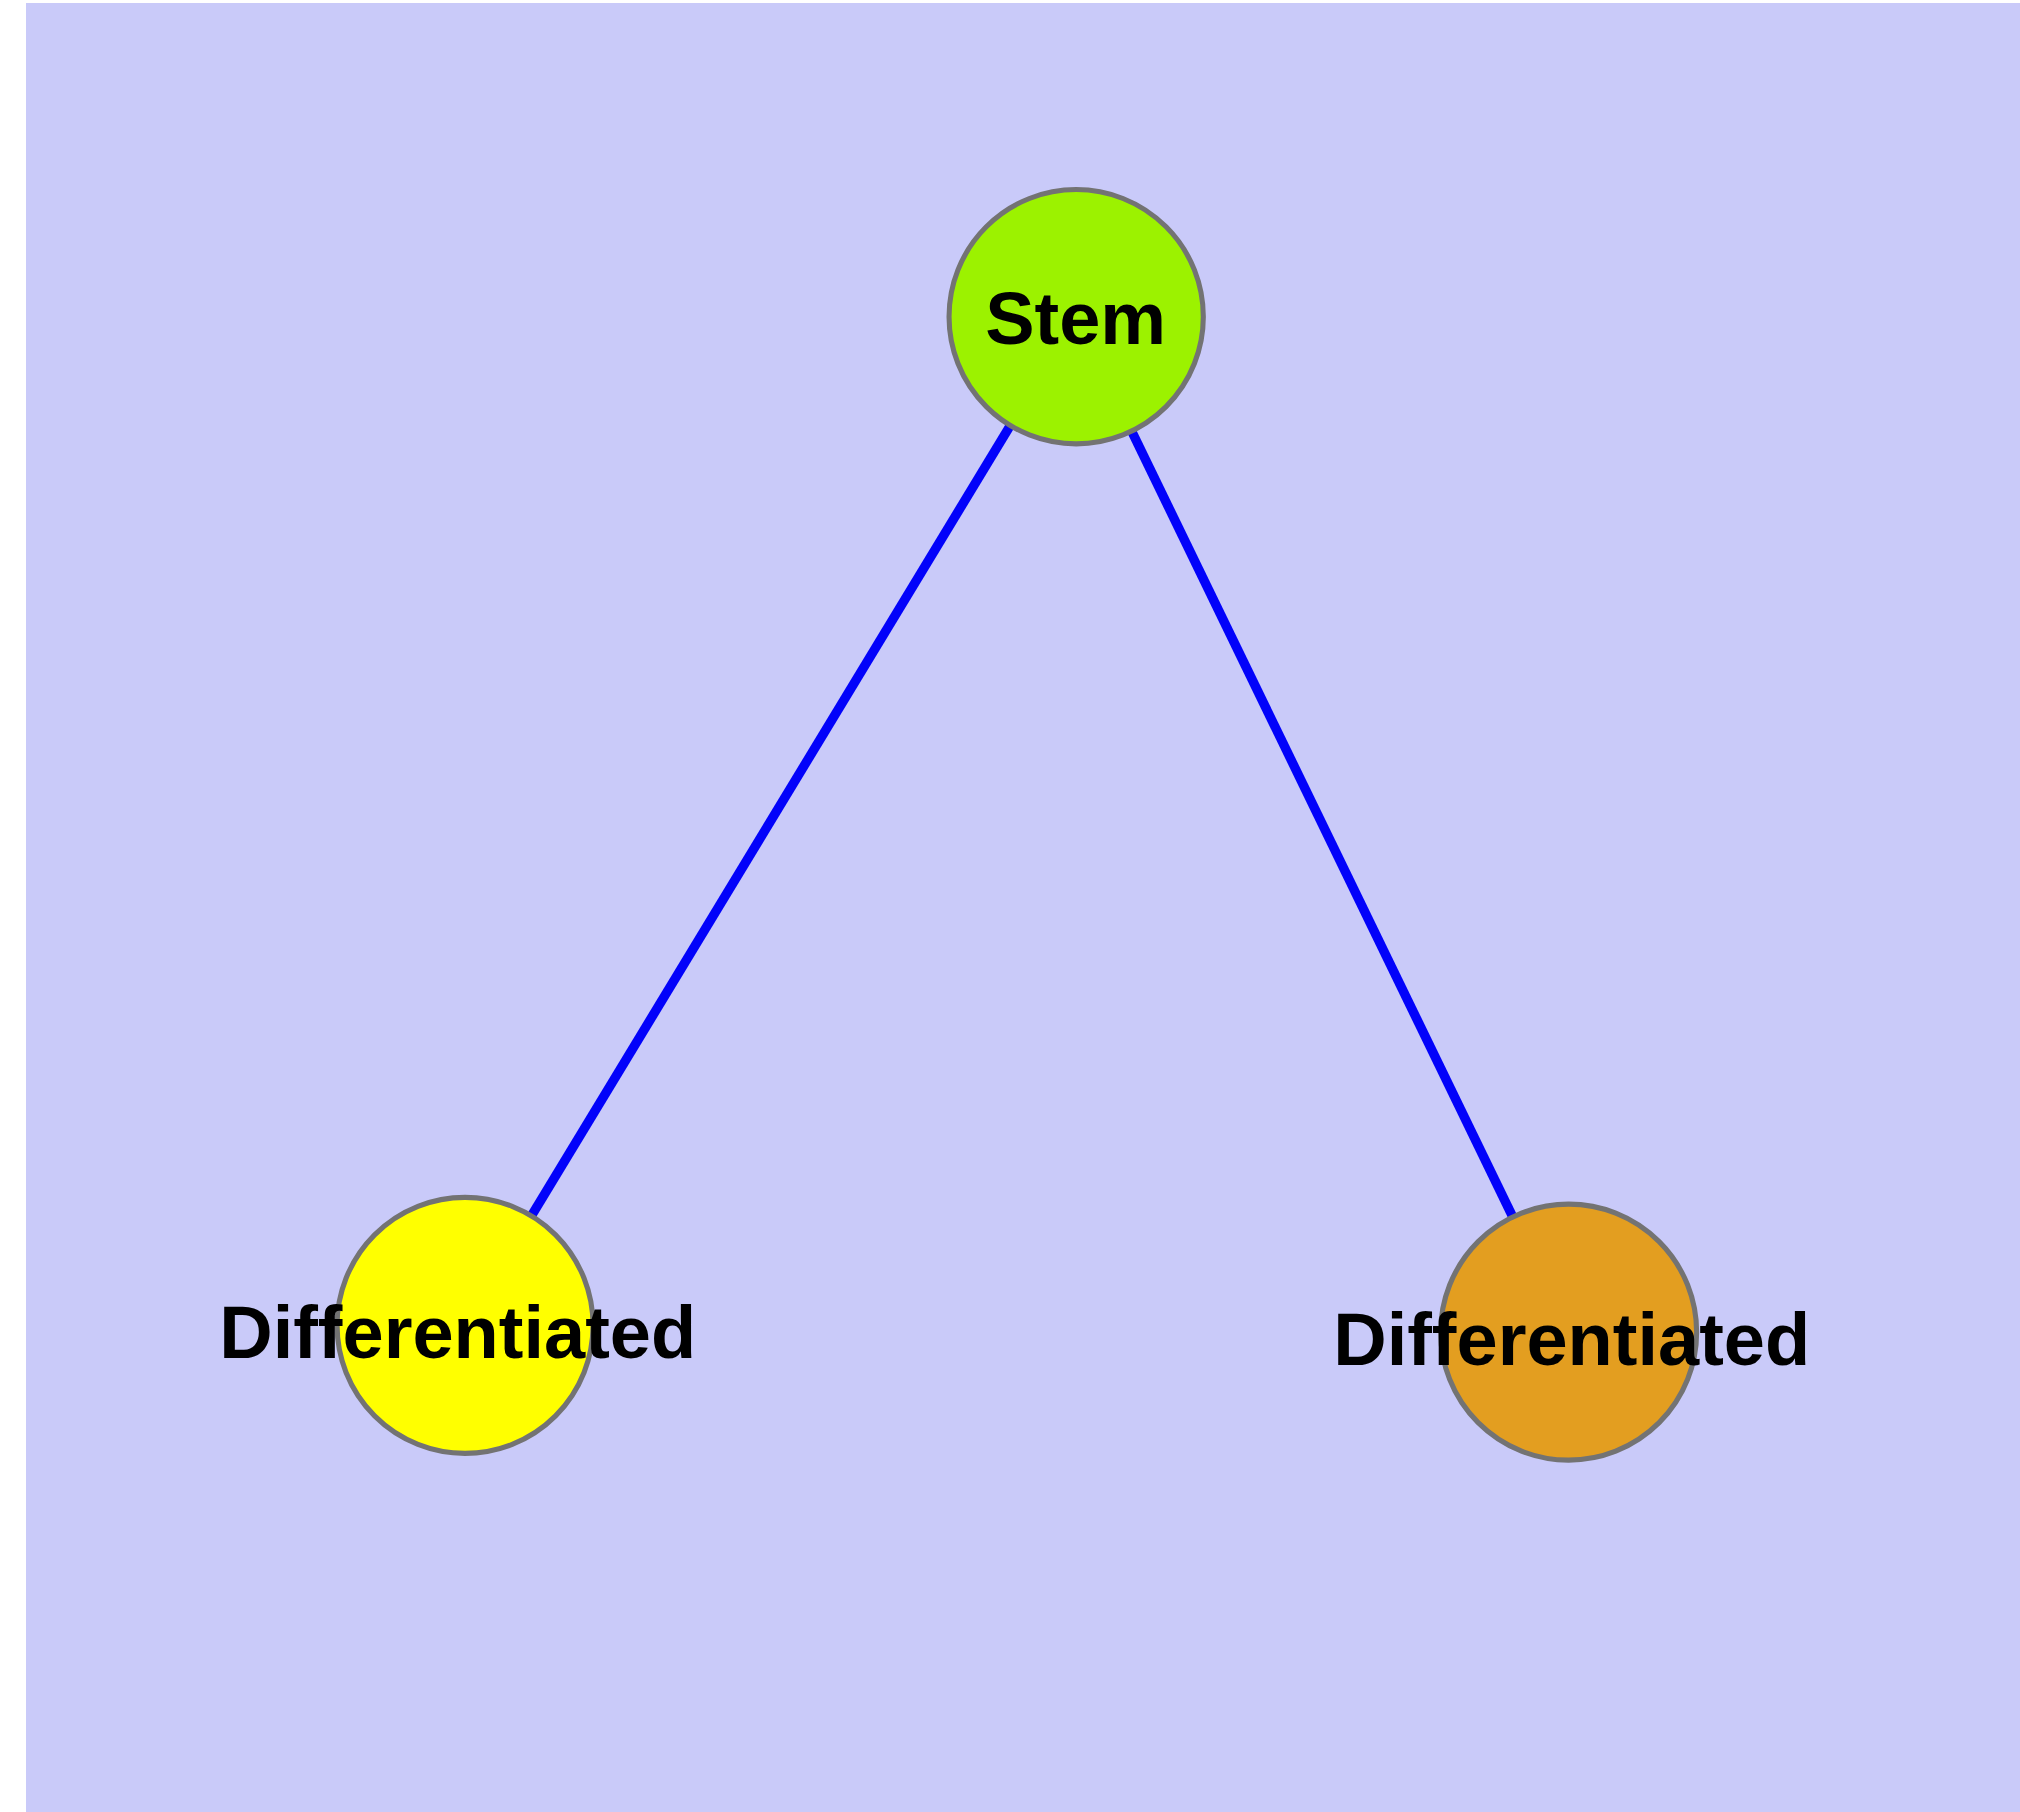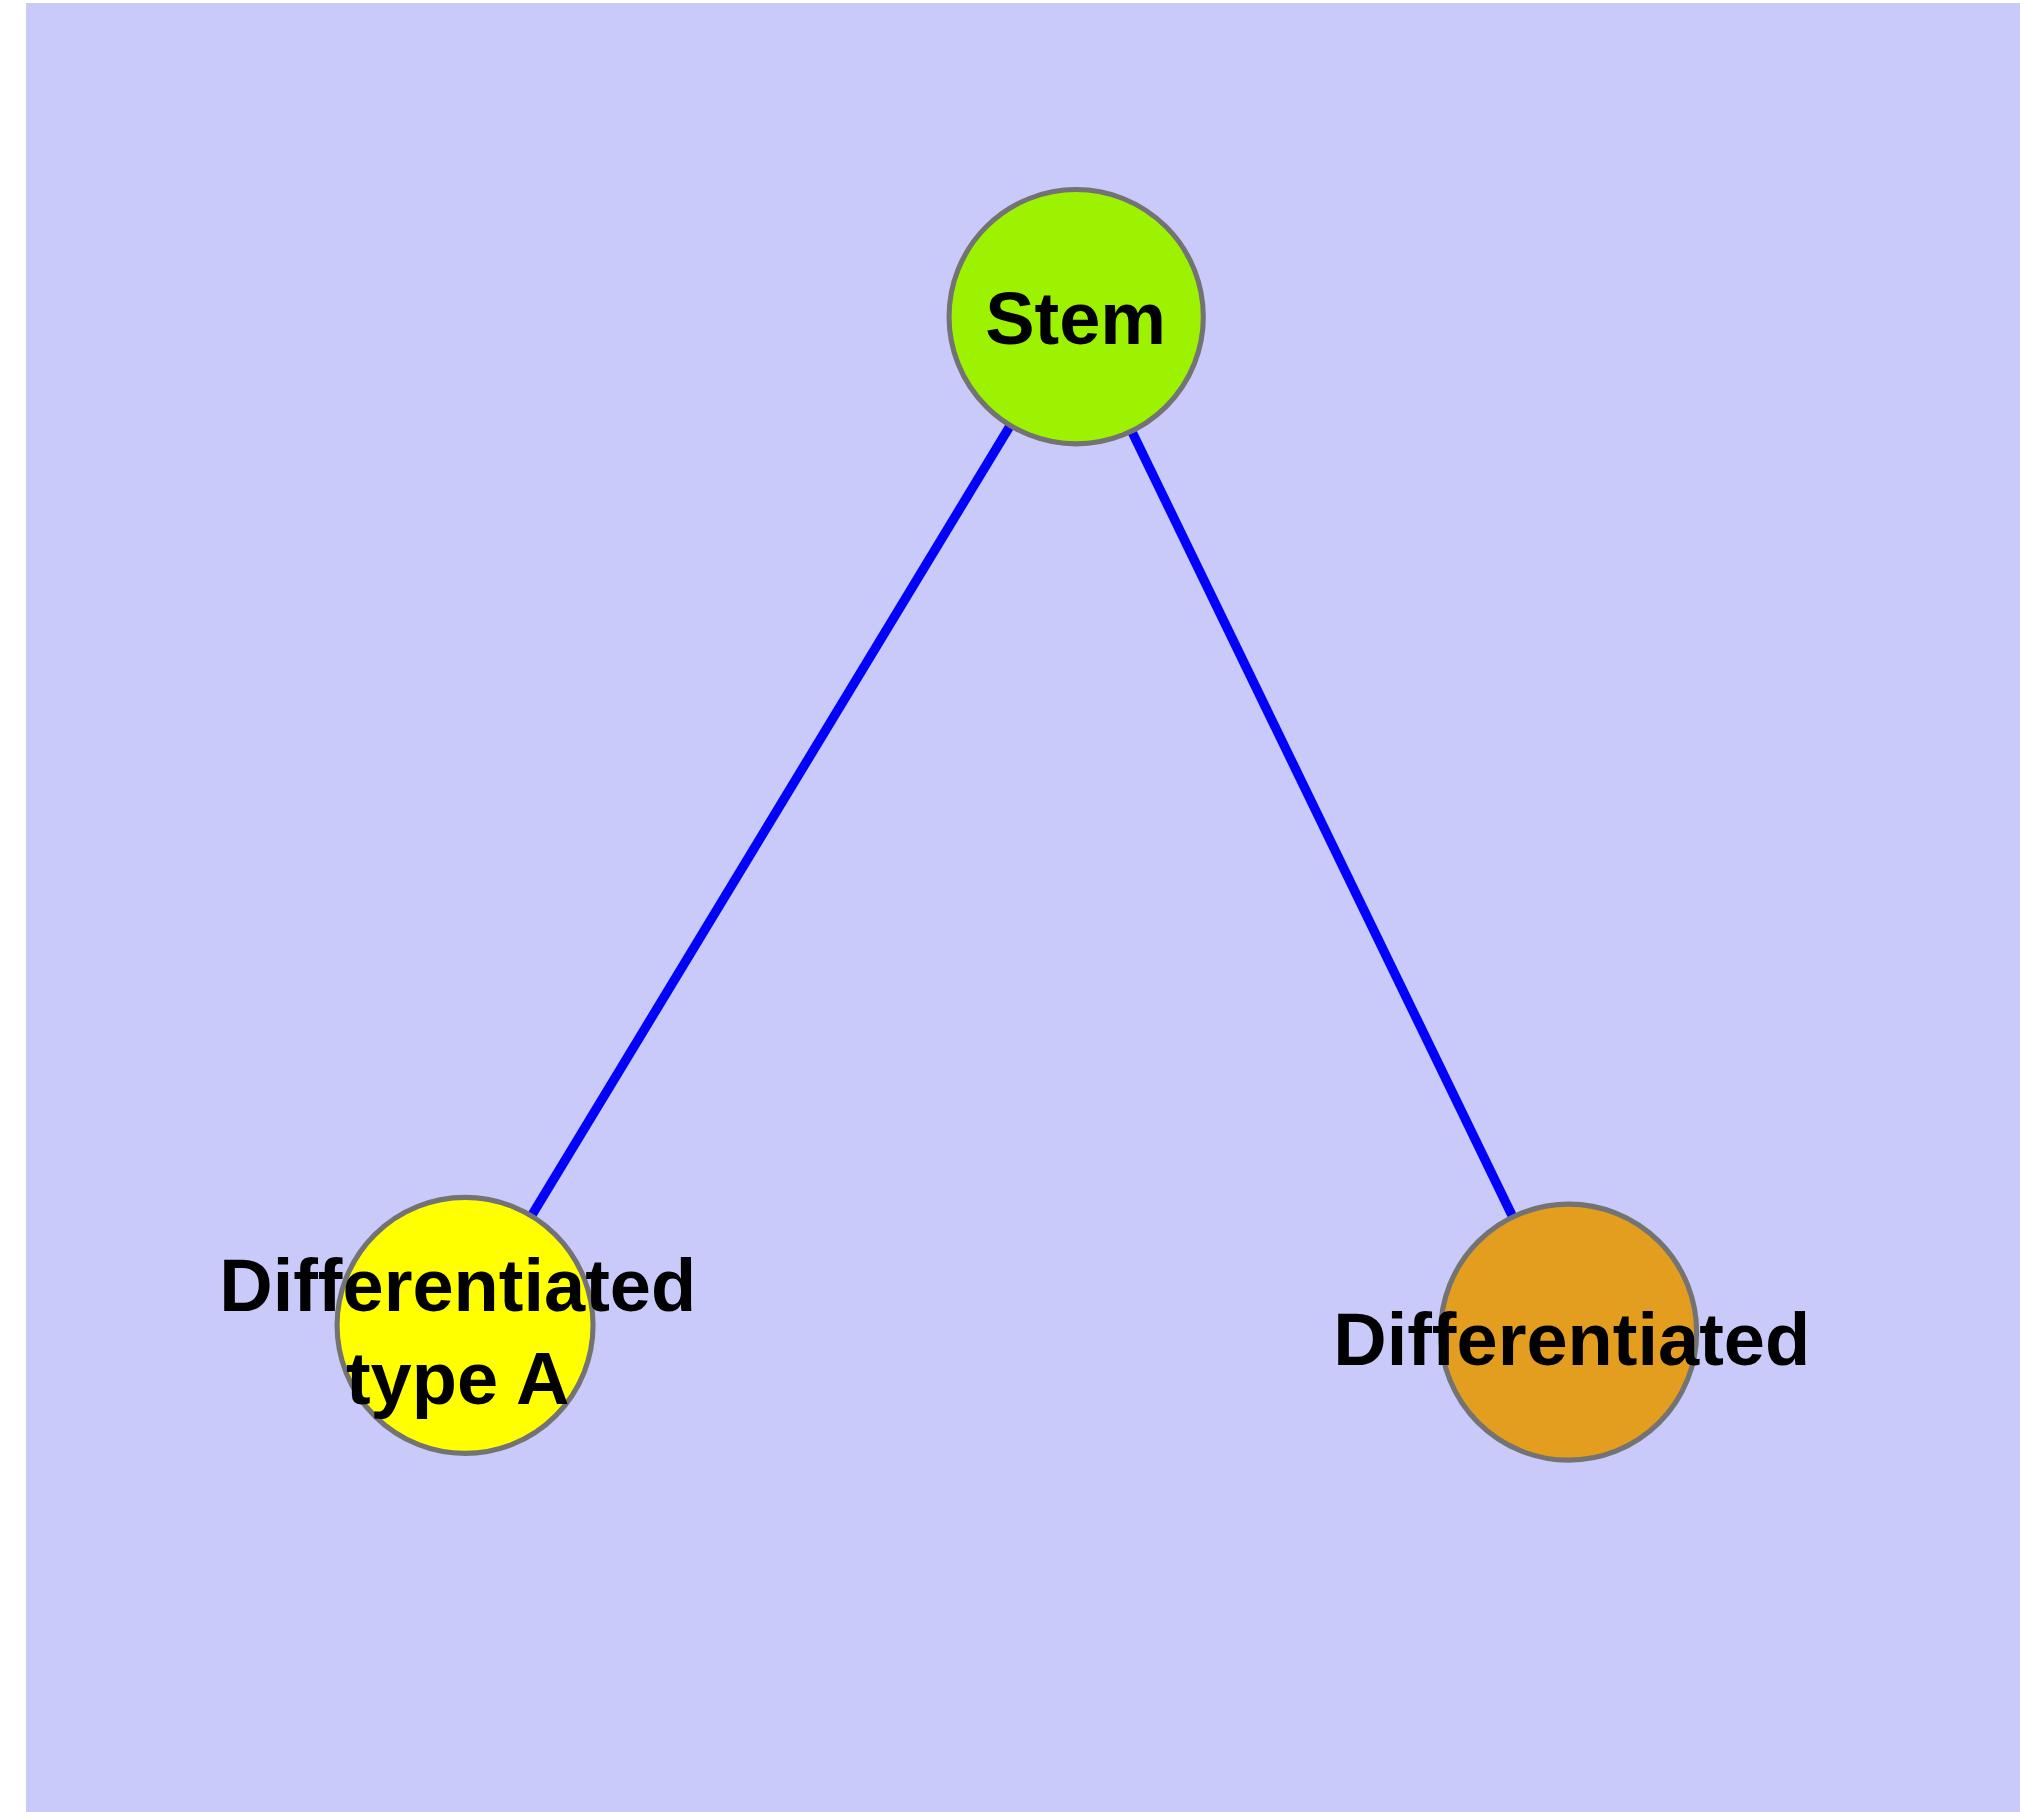--- a/index.html
+++ b/index.html
@@ -63,21 +63,20 @@
     <circle class="node" cx="520" cy="1564" r="151" fill="#ffff00"></circle>
     <circle class="node" cx="1822" cy="1572" r="151" fill="#e39e20"></circle>
   </svg>
 
   <div class="node-label" style="left:1050px; top:315px;">
     <span class="line">Stem</span>
   </div>
 
   <div class="node-label" style="left:432px; top:1329px;">
     <span class="line">Differentiated</span>
-    <span class="line">type A</span>
   </div>
 
   <div class="node-label" style="left:1546px; top:1336px;">
     <span class="line">Differentiated</span>
   </div>
 
 </div>
 
 
 </body></html>

